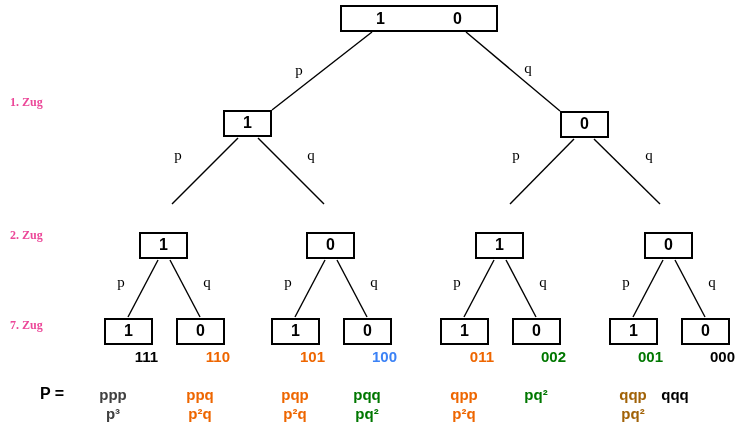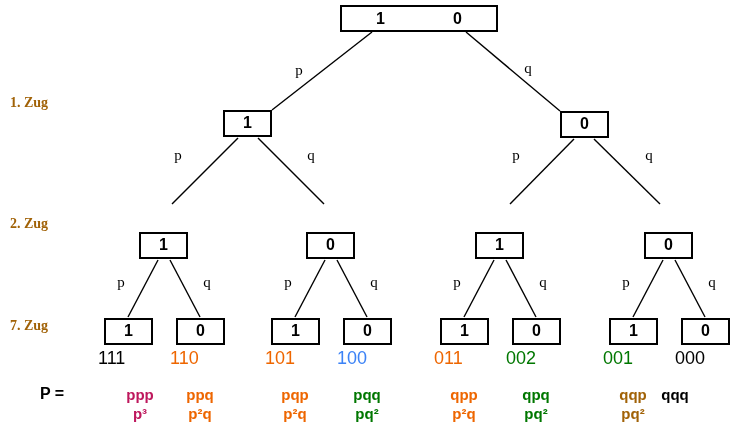--- a/index.html
+++ b/index.html
@@ -38,39 +38,39 @@
     display: flex;
     align-items: center;
     justify-content: space-around;
   }
   .node-box.root span {
     display: inline-block;
   }
   .stage-label {
     position: absolute;
     font-family: "Liberation Serif", serif;
-    font-size: 14px;
-    font-weight: bold;
-    color: #a16207;
+    font-size: 12px;
+    font-weight: bold;
+    color: #ec4899;
     white-space: nowrap;
   }
   .edge-label {
     position: absolute;
     font-family: "Liberation Serif", serif;
     font-size: 15px;
     color: #000000;
     text-align: center;
     width: 16px;
   }
   .leaf-code {
     position: absolute;
     font-family: "Liberation Sans", sans-serif;
-    font-size: 18px;
-    font-weight: normal;
-    text-align: left;
+    font-size: 15px;
+    font-weight: bold;
+    text-align: right;
     width: 60px;
     white-space: nowrap;
   }
   .prob-cell {
     position: absolute;
     width: 70px;
     text-align: center;
     font-family: "Liberation Sans", sans-serif;
     font-size: 15px;
     font-weight: bold;
@@ -107,21 +107,21 @@
     <line x1="170" y1="260" x2="200" y2="317" stroke="#000000" stroke-width="1.4"></line>
     <line x1="325" y1="260" x2="295" y2="317" stroke="#000000" stroke-width="1.4"></line>
     <line x1="337" y1="260" x2="367" y2="317" stroke="#000000" stroke-width="1.4"></line>
     <line x1="494" y1="260" x2="464" y2="317" stroke="#000000" stroke-width="1.4"></line>
     <line x1="506" y1="260" x2="536" y2="317" stroke="#000000" stroke-width="1.4"></line>
     <line x1="663" y1="260" x2="633" y2="317" stroke="#000000" stroke-width="1.4"></line>
     <line x1="675" y1="260" x2="705" y2="317" stroke="#000000" stroke-width="1.4"></line>
   </svg>
 
   <div class="stage-label" style="left:10px; top:95px;">1. Zug</div>
-  <div class="stage-label" style="left:10px; top:216px;">2. Zug</div>
+  <div class="stage-label" style="left:10px; top:228px;">2. Zug</div>
   <div class="stage-label" style="left:10px; top:318px;">7. Zug</div>
 
   <div class="p-equals" style="left:40px; top:385px;">P =</div>
 
   <div class="node-box root" style="left:340px; top:5px; width:158px; height:27px;">
     <span>1</span>
     <span>0</span>
   </div>
 
   <div class="node-box" style="left:223px; top:110px; width:49px; height:27px;">1</div>
@@ -160,42 +160,41 @@
 
   <div class="leaf-code" style="left:98px;  top:348px; color:#000000;">111</div>
   <div class="leaf-code" style="left:170px; top:348px; color:#ee6600;">110</div>
   <div class="leaf-code" style="left:265px; top:348px; color:#ee6600;">101</div>
   <div class="leaf-code" style="left:337px; top:348px; color:#3b82f6;">100</div>
   <div class="leaf-code" style="left:434px; top:348px; color:#ee6600;">011</div>
   <div class="leaf-code" style="left:506px; top:348px; color:#007700;">002</div>
   <div class="leaf-code" style="left:603px; top:348px; color:#007700;">001</div>
   <div class="leaf-code" style="left:675px; top:348px; color:#000000;">000</div>
 
-  <div class="prob-cell" style="left:105px;  top:385px; color:#be185d;">
+  <div class="prob-cell" style="left:78px;  top:385px; color:#404040;">
     <span class="term">ppp</span>
     <span class="power">p³</span>
   </div>
   <div class="prob-cell" style="left:165px; top:385px; color:#ee6600;">
     <span class="term">ppq</span>
     <span class="power">p²q</span>
   </div>
   <div class="prob-cell" style="left:260px; top:385px; color:#ee6600;">
     <span class="term">pqp</span>
     <span class="power">p²q</span>
   </div>
   <div class="prob-cell" style="left:332px; top:385px; color:#007700;">
     <span class="term">pqq</span>
     <span class="power">pq²</span>
   </div>
   <div class="prob-cell" style="left:429px; top:385px; color:#ee6600;">
     <span class="term">qpp</span>
     <span class="power">p²q</span>
   </div>
   <div class="prob-cell" style="left:501px; top:385px; color:#007700;">
-    <span class="term">qpq</span>
     <span class="power">pq²</span>
   </div>
   <div class="prob-cell" style="left:598px; top:385px; color:#a16207;">
     <span class="term">qqp</span>
     <span class="power">pq²</span>
   </div>
   <div class="prob-cell" style="left:640px; top:385px; color:#000000;">
     <span class="term">qqq</span>
   </div>
 

